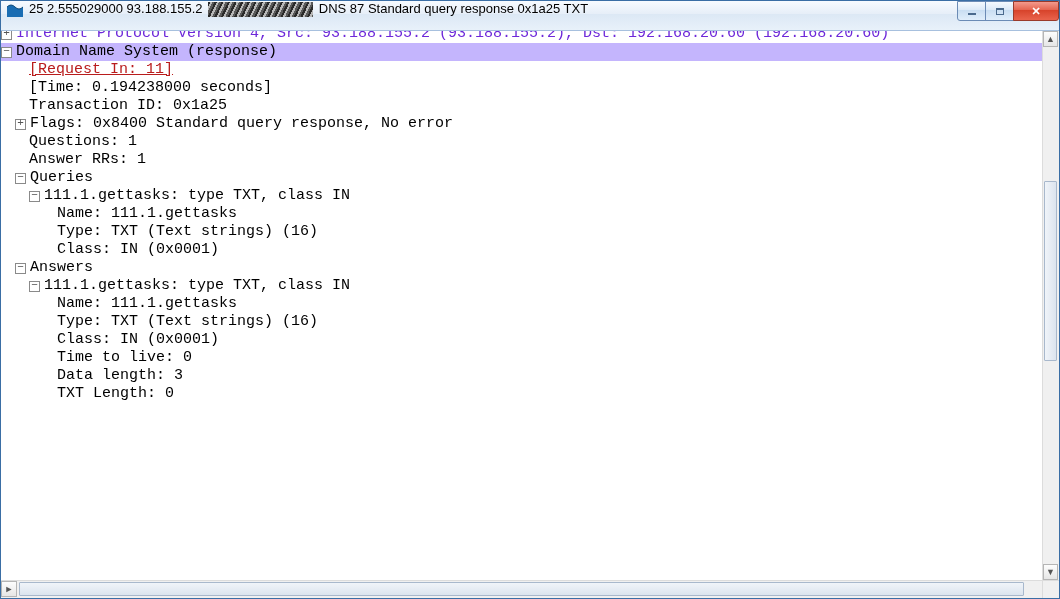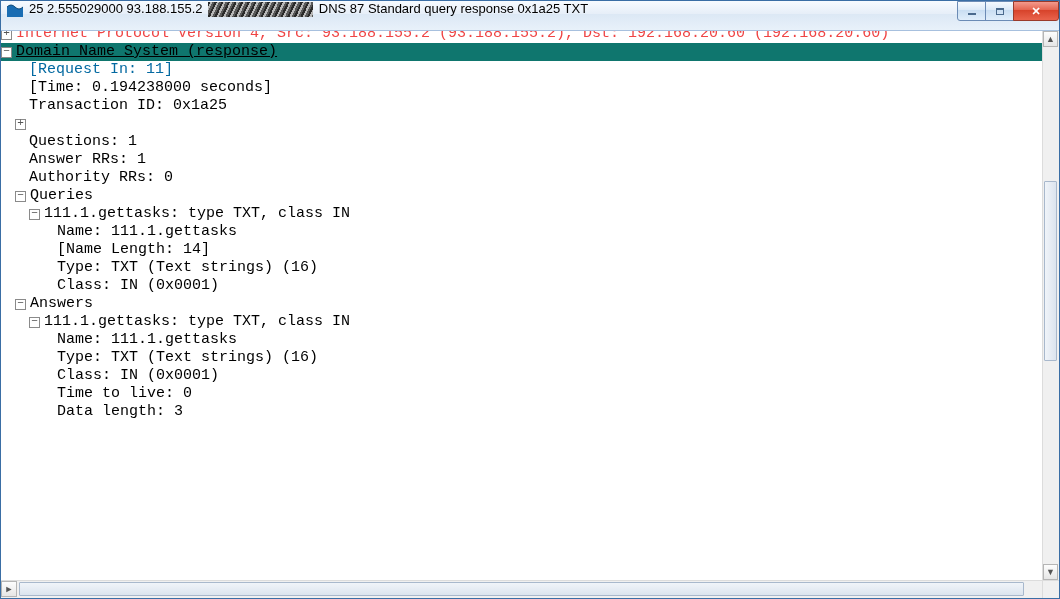--- a/index.html
+++ b/index.html
@@ -112,47 +112,46 @@
     position: absolute;
     left: 0; right: 17px; top: 0; bottom: 18px;
     overflow: hidden;
     line-height: 18px;
     white-space: nowrap;
   }
   .row { padding-left: 0; height: 18px; }
   .row.top-cropped {
     height: 12px;
     overflow: hidden;
-    color: #ef4444;
+    color: #6d28d9;
   }
   .row.top-cropped .inner { position: relative; top: -6px; }
   .row.selected {
-    background: #0f766e;
-    text-decoration: underline;
+    background: #c4b5fd;
   }
   .exp {
     display: inline-block;
     width: 9px; height: 9px;
     border: 1px solid #8a8a8a;
     box-sizing: content-box;
     margin-right: 4px;
     text-align: center;
     line-height: 7px;
     font-size: 11px;
     color: #555;
     background: #fff;
     vertical-align: 1px;
     font-family: "Courier New", monospace;
   }
   .exp.plus::before { content: "+"; }
   .exp.minus::before { content: "−"; }
   .sp { display:inline-block; width: 14px; }
   .sp2 { display:inline-block; width: 28px; }
   .sp4 { display:inline-block; width: 56px; }
-  .link { color: #0369a1; }
+  .link { color: #b91c1c; text-decoration: underline; }
 
   
   .vscroll {
     position: absolute;
     right: 0; top: 0; bottom: 18px;
     width: 17px;
     background: #f0f0f0;
     border-left: 1px solid #dcdcdc;
     box-sizing: border-box;
   }
@@ -252,45 +251,39 @@
       <div class="row">
         <span class="sp2"></span><span class="link">[Request In: 11]</span>
       </div>
       <div class="row">
         <span class="sp2"></span><span>[Time: 0.194238000 seconds]</span>
       </div>
       <div class="row">
         <span class="sp2"></span><span>Transaction ID: 0x1a25</span>
       </div>
       <div class="row">
-        <span class="sp"></span><span class="exp plus"></span>
+        <span class="sp"></span><span class="exp plus"></span><span>Flags: 0x8400 Standard query response, No error</span>
       </div>
       <div class="row">
         <span class="sp2"></span><span>Questions: 1</span>
       </div>
       <div class="row">
         <span class="sp2"></span><span>Answer RRs: 1</span>
       </div>
-      <div class="row">
-        <span class="sp2"></span><span>Authority RRs: 0</span>
-      </div>
 
       <div class="row">
         <span class="sp"></span><span class="exp minus"></span><span>Queries</span>
       </div>
       <div class="row">
         <span class="sp2"></span><span class="exp minus"></span><span>111.1.gettasks: type TXT, class IN</span>
       </div>
       <div class="row">
         <span class="sp4"></span><span>Name: 111.1.gettasks</span>
       </div>
       <div class="row">
-        <span class="sp4"></span><span>[Name Length: 14]</span>
-      </div>
-      <div class="row">
         <span class="sp4"></span><span>Type: TXT (Text strings) (16)</span>
       </div>
       <div class="row">
         <span class="sp4"></span><span>Class: IN (0x0001)</span>
       </div>
 
       <div class="row">
         <span class="sp"></span><span class="exp minus"></span><span>Answers</span>
       </div>
       <div class="row">
@@ -303,20 +296,23 @@
         <span class="sp4"></span><span>Type: TXT (Text strings) (16)</span>
       </div>
       <div class="row">
         <span class="sp4"></span><span>Class: IN (0x0001)</span>
       </div>
       <div class="row">
         <span class="sp4"></span><span>Time to live: 0</span>
       </div>
       <div class="row">
         <span class="sp4"></span><span>Data length: 3</span>
+      </div>
+      <div class="row">
+        <span class="sp4"></span><span>TXT Length: 0</span>
       </div>
 
     </div>
 
     <div class="vscroll">
       <div class="btn up">
           <span class="arrow">▲</span>
         </div>
       <div class="thumb"></div>
       <div class="btn down">

